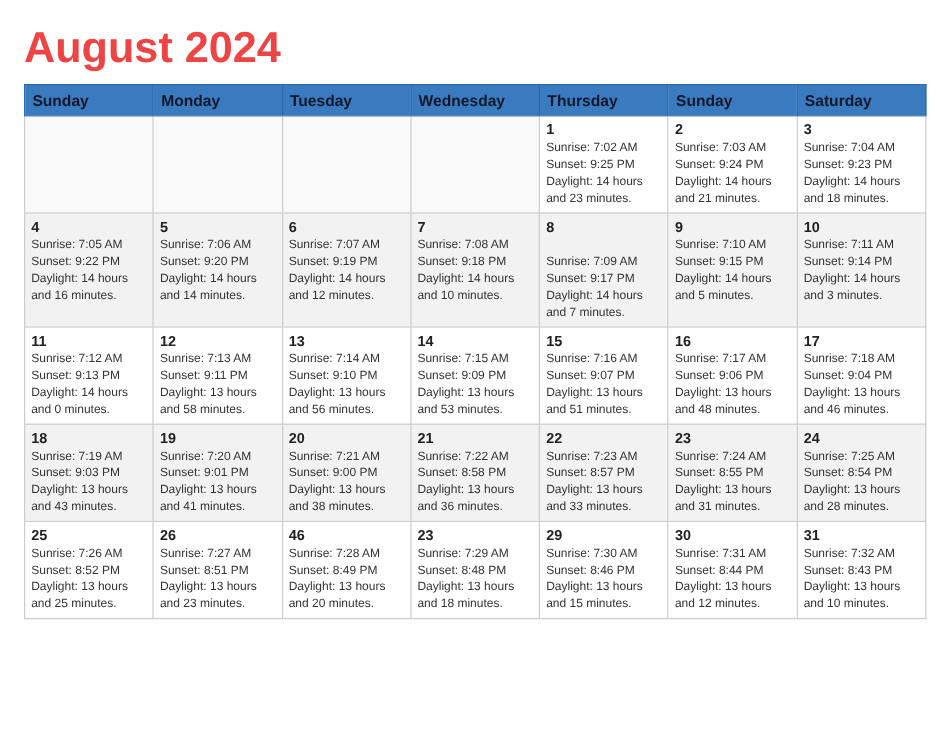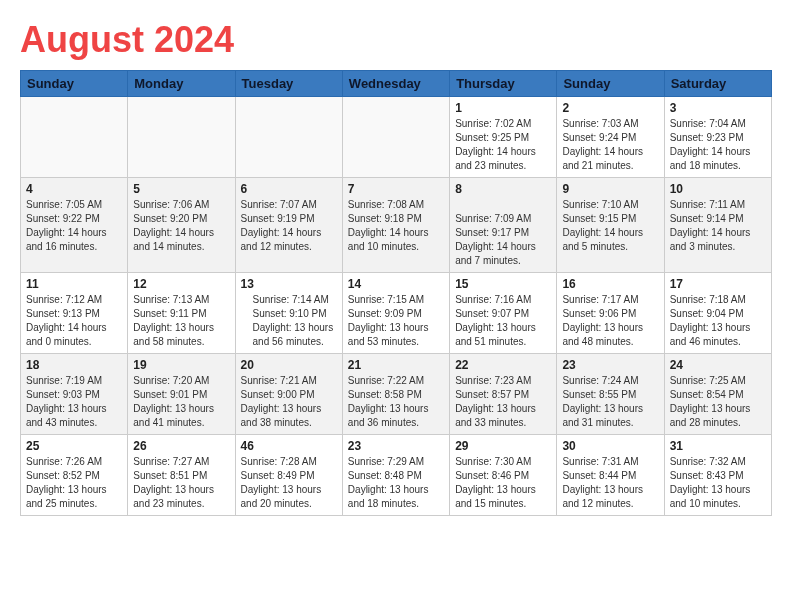--- a/index.html
+++ b/index.html
@@ -199,21 +199,21 @@
         </td>
         <td>
           <div class="day-number">12</div>
           <div class="day-info" style="white-space: pre-line;">Sunrise: 7:13 AM
 Sunset: 9:11 PM
 Daylight: 13 hours
 and 58 minutes.</div>
         </td>
         <td>
           <div class="day-number">13</div>
-          <div class="day-info" style="white-space: pre-line; margin-left: 12px;">Sunrise: 7:14 AM
+          <div class="day-info" style="white-space: pre-line;">Sunrise: 7:14 AM
 Sunset: 9:10 PM
 Daylight: 13 hours
 and 56 minutes.</div>
         </td>
         <td>
           <div class="day-number">14</div>
           <div class="day-info" style="white-space: pre-line;">Sunrise: 7:15 AM
 Sunset: 9:09 PM
 Daylight: 13 hours
 and 53 minutes.</div>

